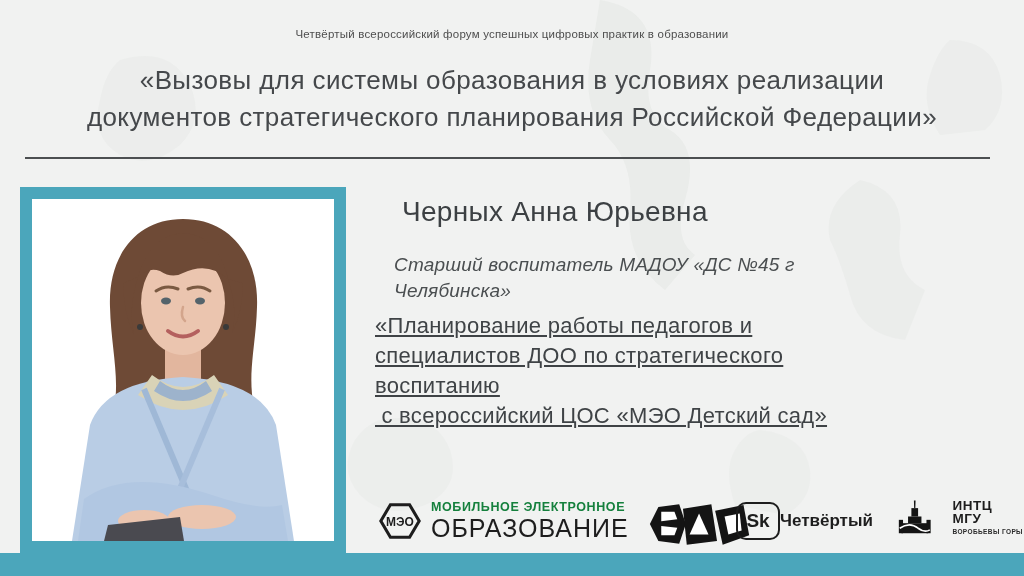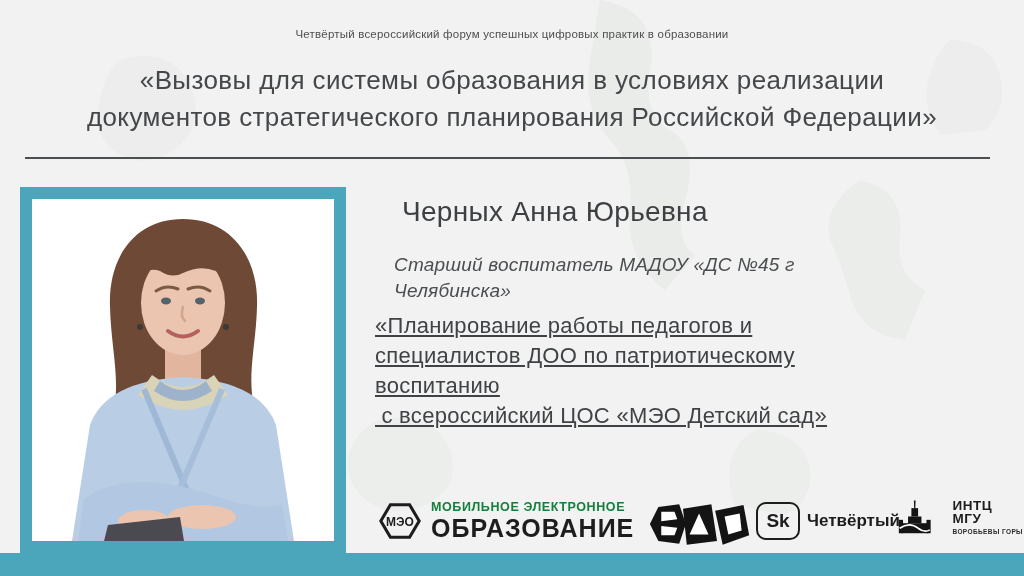--- a/index.html
+++ b/index.html
@@ -45,24 +45,24 @@
   .speaker-topic{
     left:375px;top:311px;width:620px;
     font-size:22px;color:#3f4346;line-height:30px;letter-spacing:.3px;
   }
   .speaker-topic .t-line{white-space:pre;text-decoration:underline;}
 
   
   .logo-meo{left:377px;top:497px;display:flex;align-items:center;gap:8px;}
   .meo-text{line-height:1;}
   .meo-small{font-size:12.5px;font-weight:700;color:#15803d;letter-spacing:.6px;}
-  .meo-big{font-size:25px;font-weight:700;color:#1d1d1d;letter-spacing:1px;margin-top:2px;}
+  .meo-big{font-size:25px;font-weight:400;color:#1d1d1d;letter-spacing:1px;margin-top:2px;}
 
   .logo-vdc{left:648px;top:500px;}
-  .logo-sk{left:756px;top:502px;display:flex;align-items:center;gap:7px;}
+  .logo-sk{left:736px;top:502px;display:flex;align-items:center;}
   .sk-box{
     width:40px;height:34px;border:2.5px solid #1d1d1d;border-radius:10px;
     display:flex;align-items:center;justify-content:center;
     font-size:19px;font-weight:700;color:#1d1d1d;background:transparent;
   }
   .sk-label{font-size:17px;font-weight:700;color:#1d1d1d;}
 
   .logo-intc{left:898px;top:497px;display:flex;align-items:flex-end;gap:5px;}
   .intc-text{line-height:1;padding-bottom:6px;margin-left:16px;}
   .intc-big{font-size:13.5px;font-weight:700;color:#1d1d1d;letter-spacing:.5px;}
@@ -136,21 +136,21 @@
   </svg>
 </div>
 
 <div class="layer speaker-name">Черных Анна Юрьевна</div>
 
 <div class="layer speaker-position">Старший воспитатель МАДОУ «ДС №45 г
 Челябинска»</div>
 
 <div class="layer speaker-topic">
   <div class="t-line">«Планирование работы педагогов и</div>
-  <div class="t-line">специалистов ДОО по патриотическому</div>
+  <div class="t-line">специалистов ДОО по стратегического</div>
   <div class="t-line">воспитанию</div>
   <div class="t-line"> с всероссийский ЦОС «МЭО Детский сад»</div>
 </div>
 
 <div class="layer logo-meo">
   <svg width="46" height="48" viewBox="0 0 48 48" aria-hidden="true">
     <polygon points="4,24 14,7 34,7 44,24 34,41 14,41" fill="none" stroke="#1d1d1d" stroke-width="3.2"></polygon>
     <text x="24" y="29" text-anchor="middle" font-family="Liberation Sans, sans-serif" font-size="12.5" font-weight="bold" fill="#1d1d1d">МЭО</text>
   </svg>
   <div class="meo-text">

